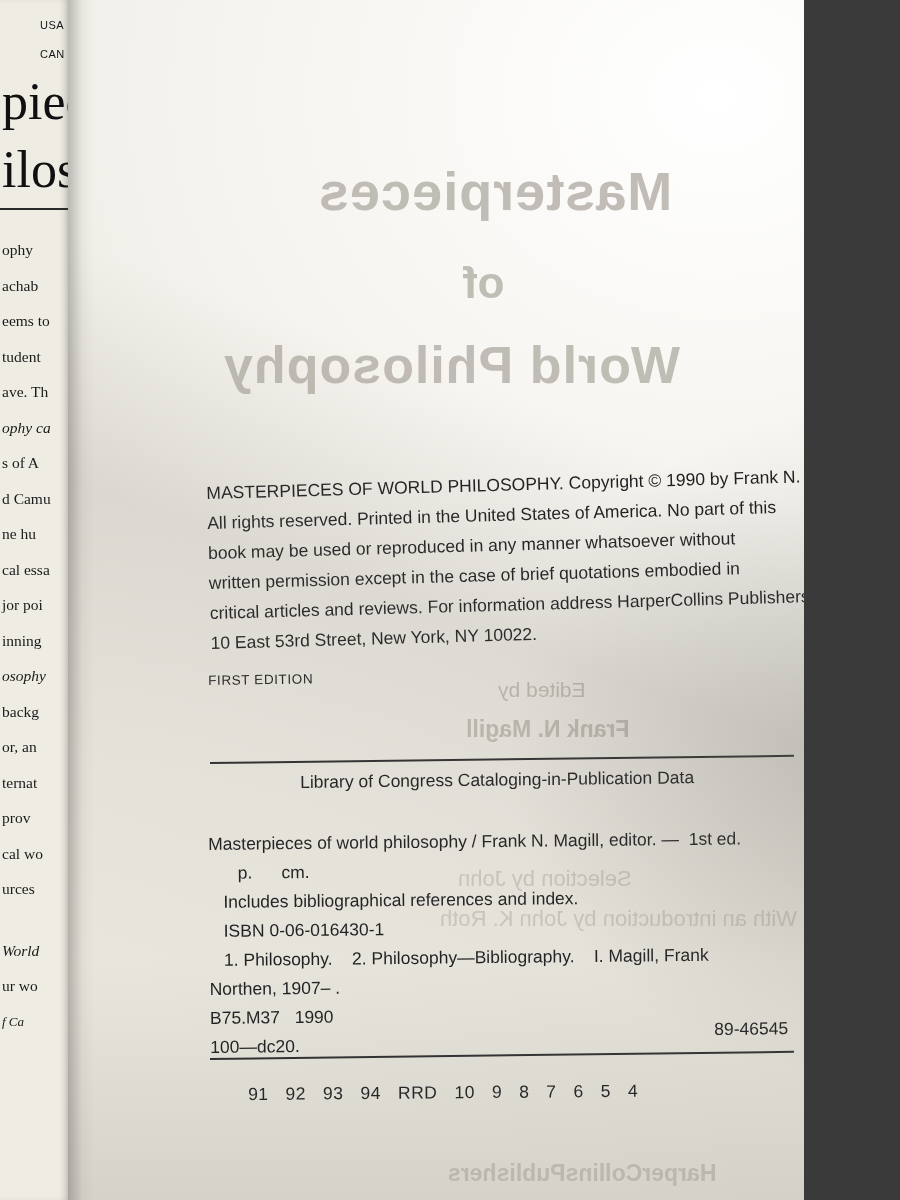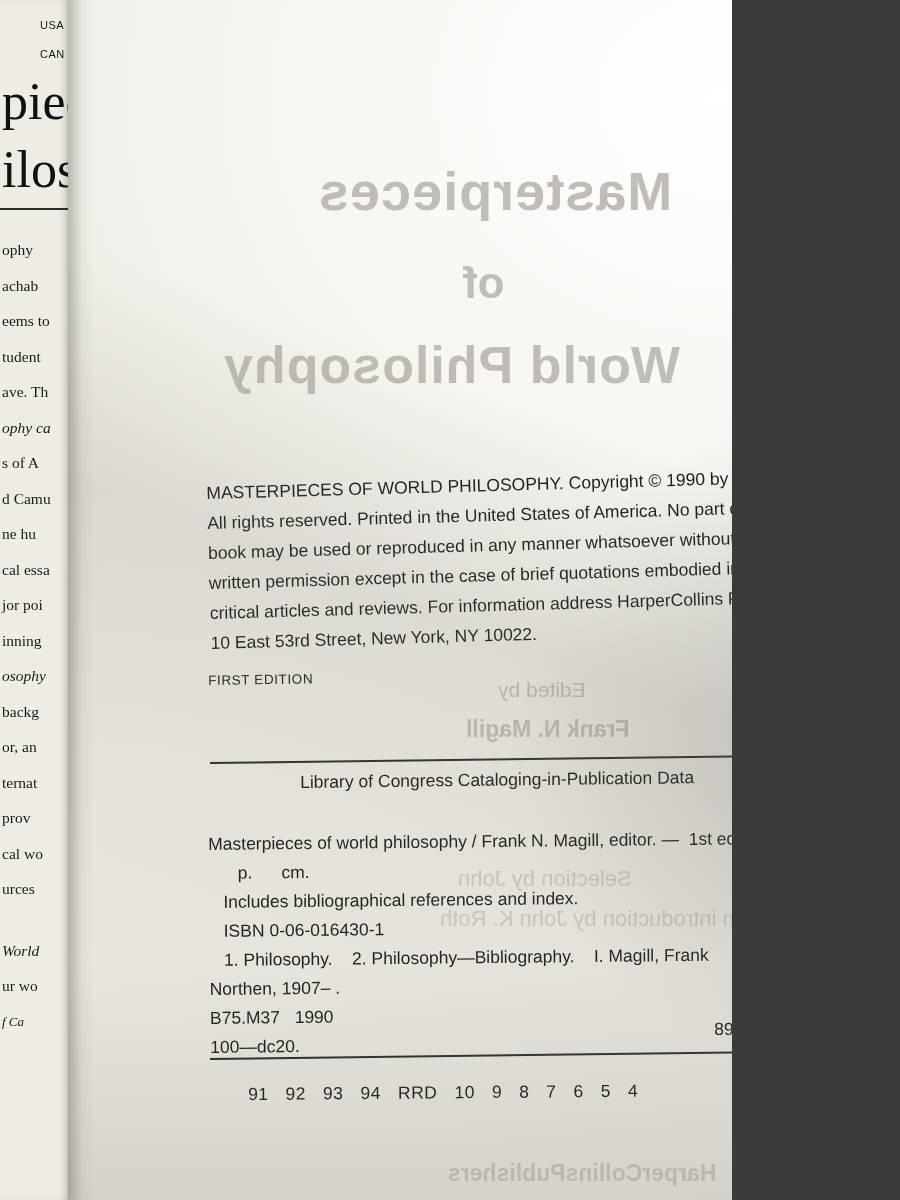--- a/index.html
+++ b/index.html
@@ -2,21 +2,21 @@
 <html><head>
 <meta charset="utf-8">
 <style>
   html, body {
     margin: 0;
     padding: 0;
     background: #3a3a3a;
   }
   #page {
     position: relative;
-    width: 732px;
+    width: 804px;
     height: 1200px;
     overflow: hidden;
     background: #ef4444;
     font-family: "Liberation Sans", sans-serif;
     text-decoration: underline;
   }
 
   
   .jacket {
     position: absolute;

